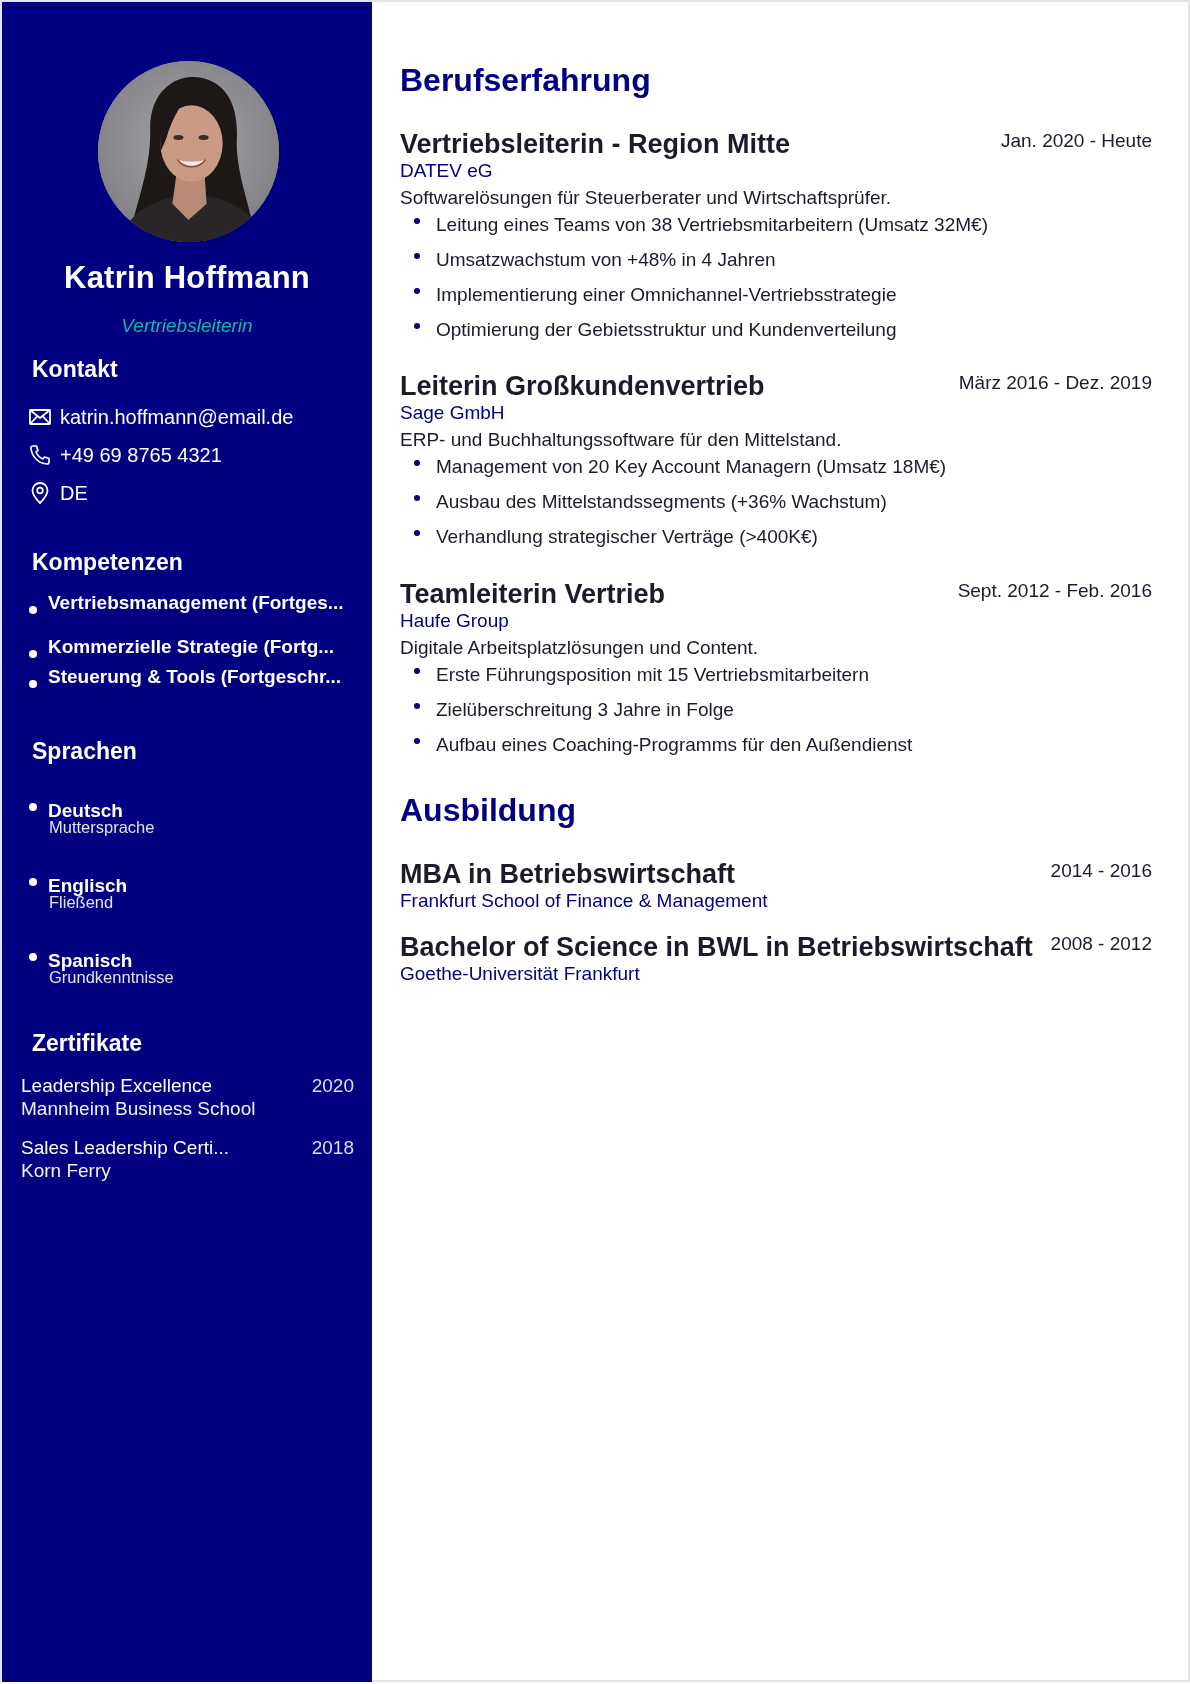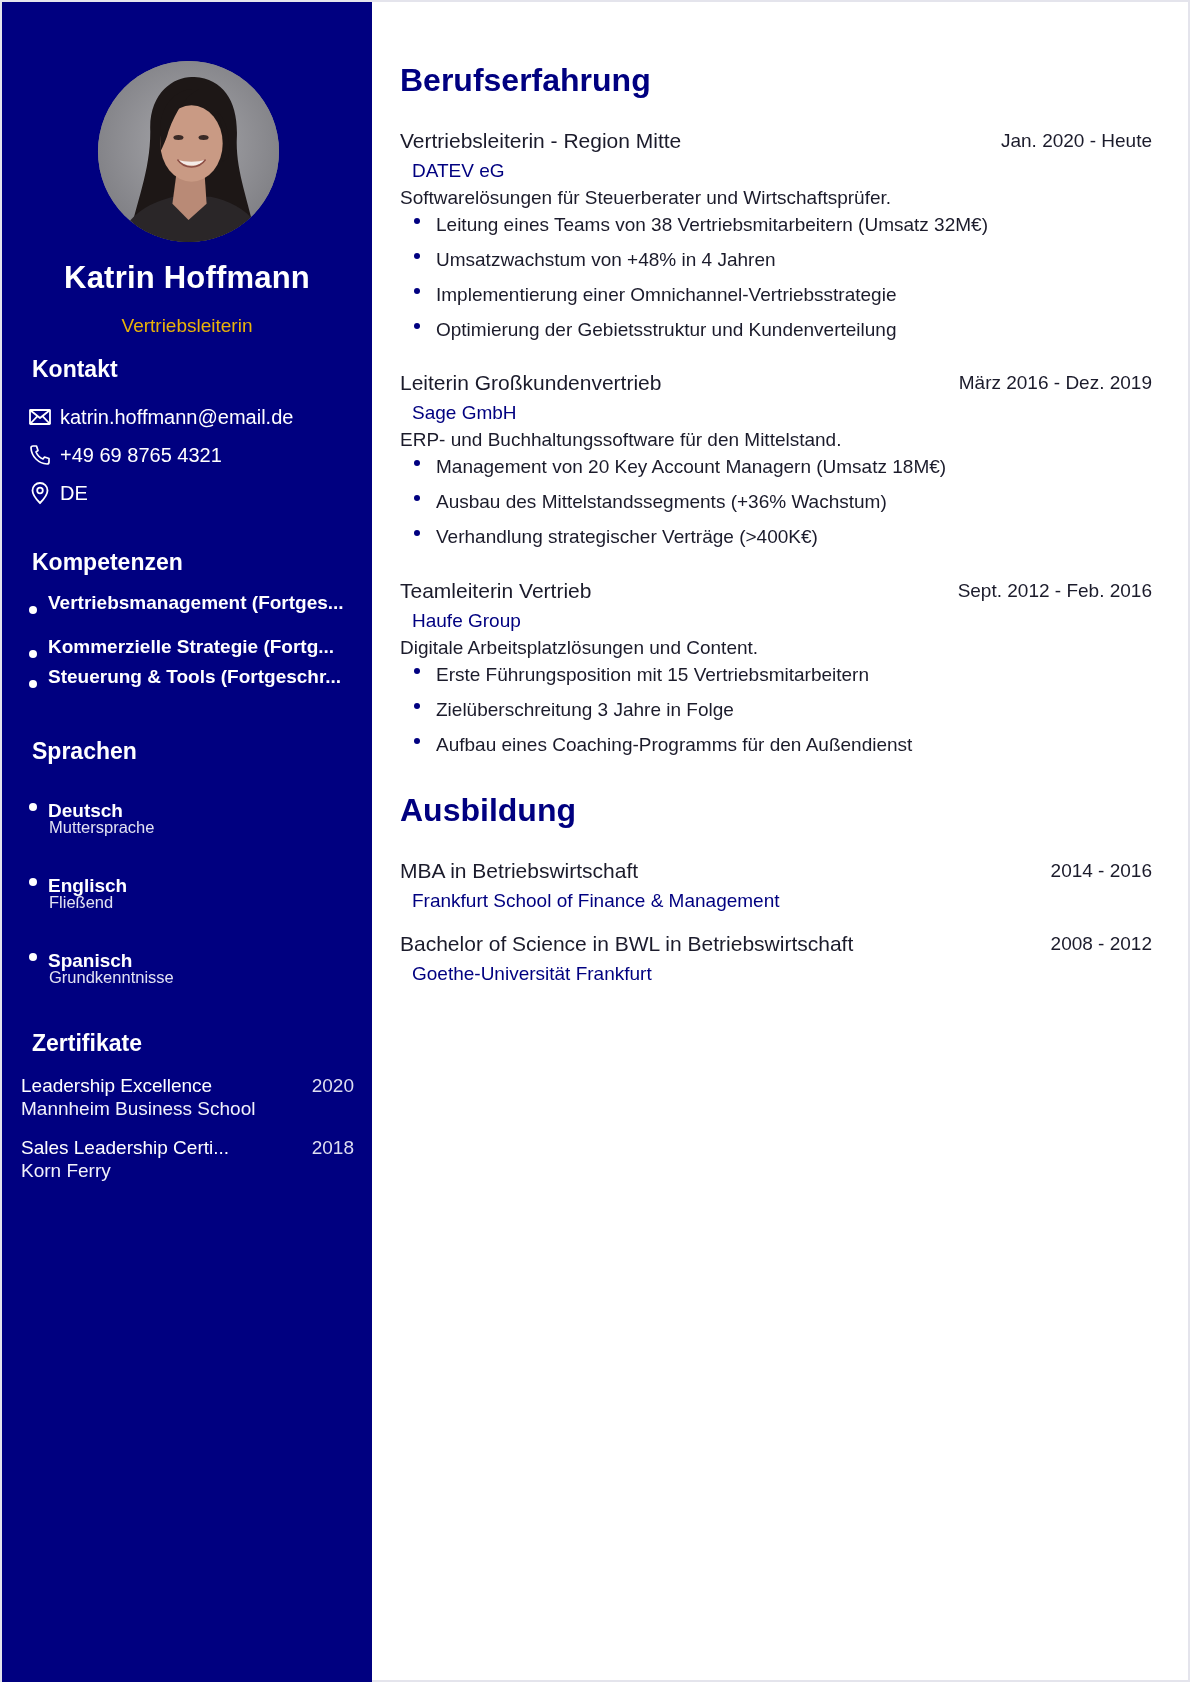--- a/index.html
+++ b/index.html
@@ -6,41 +6,41 @@
   html, body { width: 1190px; height: 1684px; background: #ffffff; overflow: hidden; }
   body { font-family: "Liberation Sans", "DejaVu Sans", sans-serif; color: #1b1b2b; position: relative; }
   .page { position: absolute; left: 0; top: 0; width: 1190px; height: 1682px; border: 2px solid #e4e4ec; background: #fff; }
   .sidebar { position: absolute; left: 0; top: 0; width: 370px; height: 1680px; background: #000080; color: #ffffff; }
   .abs { position: absolute; white-space: nowrap; }
 
   .avatar { position: absolute; left: 96px; top: 59px; width: 181px; height: 181px; border-radius: 50%; overflow: hidden; background: radial-gradient(circle at 50% 45%, #a9a9ad 0%, #8e8e93 60%, #7b7b80 100%); }
   .avatar svg { width: 100%; height: 100%; display: block; }
 
   .name { left: 0; width: 370px; text-align: center; top: 258px; font-size: 31px; font-weight: bold; letter-spacing: 0.2px; }
-  .subtitle { left: 0; width: 370px; text-align: center; top: 313px; font-size: 19px; color: #eab308; }
+  .subtitle { left: 0; width: 370px; text-align: center; top: 313px; font-size: 19px; color: #14b8a6; font-style: italic; }
 
   .side-h { left: 30px; font-size: 23px; font-weight: bold; }
   .contact { left: 26px; font-size: 20px; display: flex; align-items: center; gap: 8px; }
   .contact svg { width: 24px; height: 24px; flex: none; }
 
   .skill { left: 26px; font-size: 19px; font-weight: bold; display: flex; align-items: flex-end; width: 338px; overflow: hidden; }
   .dot { width: 8px; height: 8px; border-radius: 50%; background: #ffffff; margin-right: 11px; margin-left: 1px; flex: none; margin-top: 3px; }
   .skill span.t { overflow: hidden; text-overflow: ellipsis; white-space: nowrap; }
 
   .lang { left: 26px; font-size: 19px; font-weight: bold; display: flex; align-items: flex-start; margin-top: 20px; }
   .lang-lvl { left: 47px; font-size: 16.5px; color: #e2e2f2; margin-top: 6px; }
 
   .cert-t { left: 19px; font-size: 19px; font-weight: normal; }
   .cert-y { right: 838px; font-size: 19px; color: #dedef0; text-align: right; }
   .cert-i { left: 19px; font-size: 19px; color: #f2f2fb; }
 
   .main-h { left: 398px; font-size: 32px; font-weight: bold; color: #000080; }
-  .job-t { left: 398px; font-size: 21px; font-weight: normal; color: #1b1b2b; }
+  .job-t { left: 398px; font-size: 27px; font-weight: bold; color: #1b1b2b; }
   .job-d { right: 36px; font-size: 19px; color: #1b1b2b; text-align: right; }
-  .job-c { left: 398px; font-size: 19px; color: #000080; margin-left: 12px; }
+  .job-c { left: 398px; font-size: 19px; color: #000080; }
   .job-desc { left: 398px; font-size: 19px; color: #1b1b2b; }
   .bullet { left: 412px; font-size: 19px; color: #1b1b2b; display: flex; align-items: center; }
   .bdot { width: 6px; height: 6px; border-radius: 50%; background: #000080; margin-right: 16px; margin-top: -8px; flex: none; }
 </style>
 </head>
 <body>
 
 <div class="page">
 
   <aside class="sidebar">

